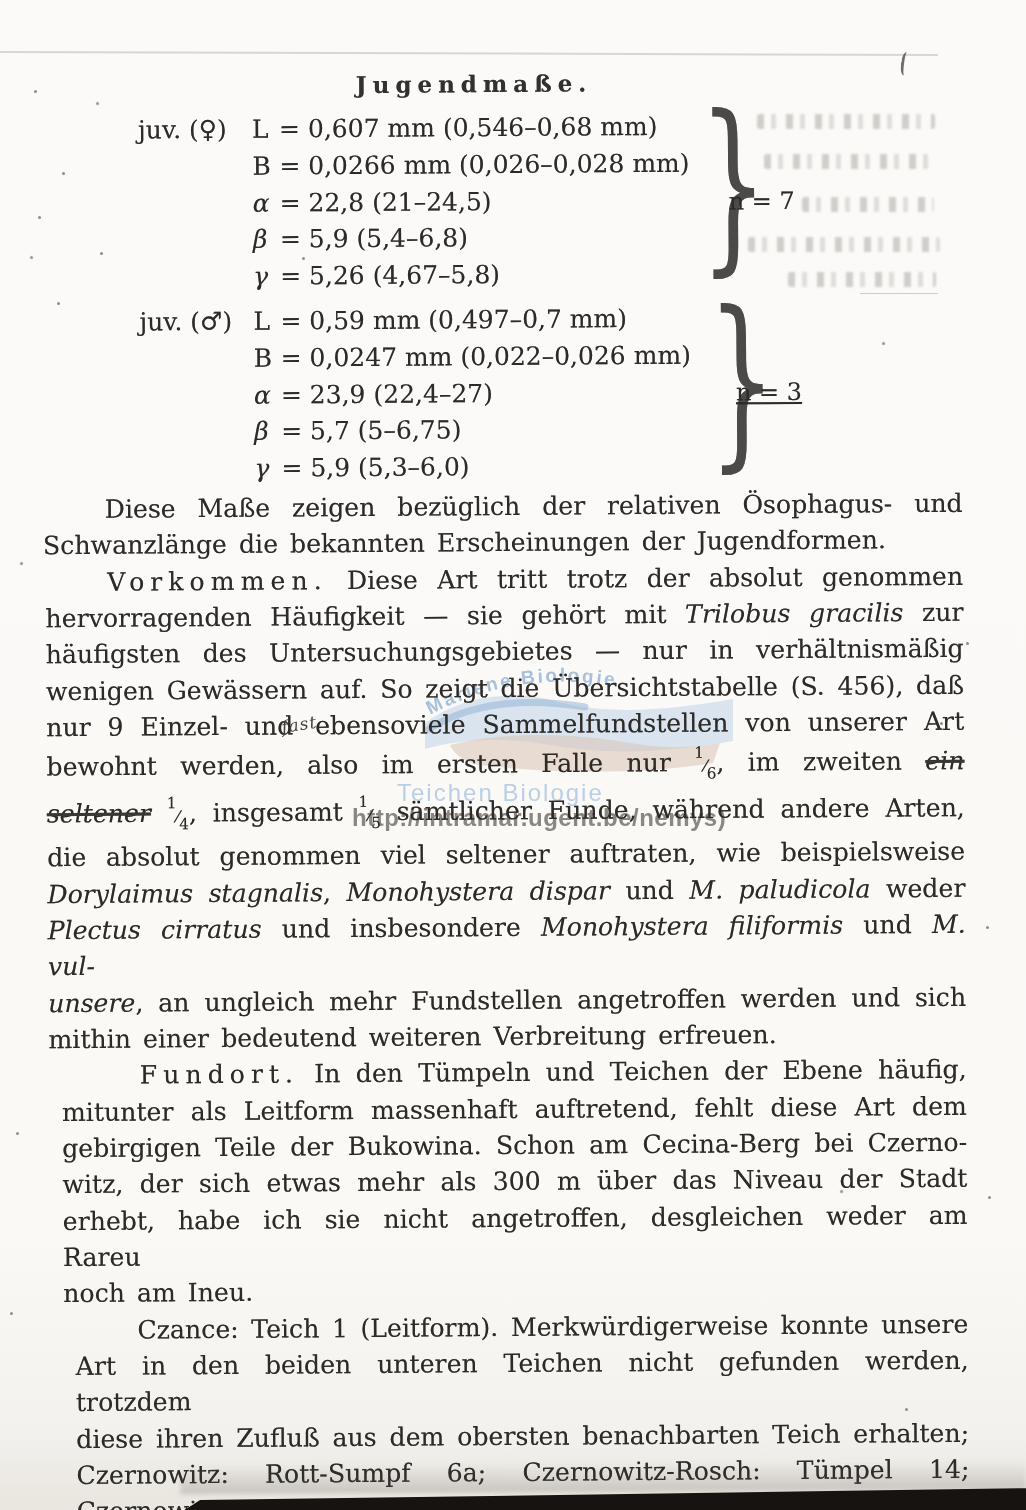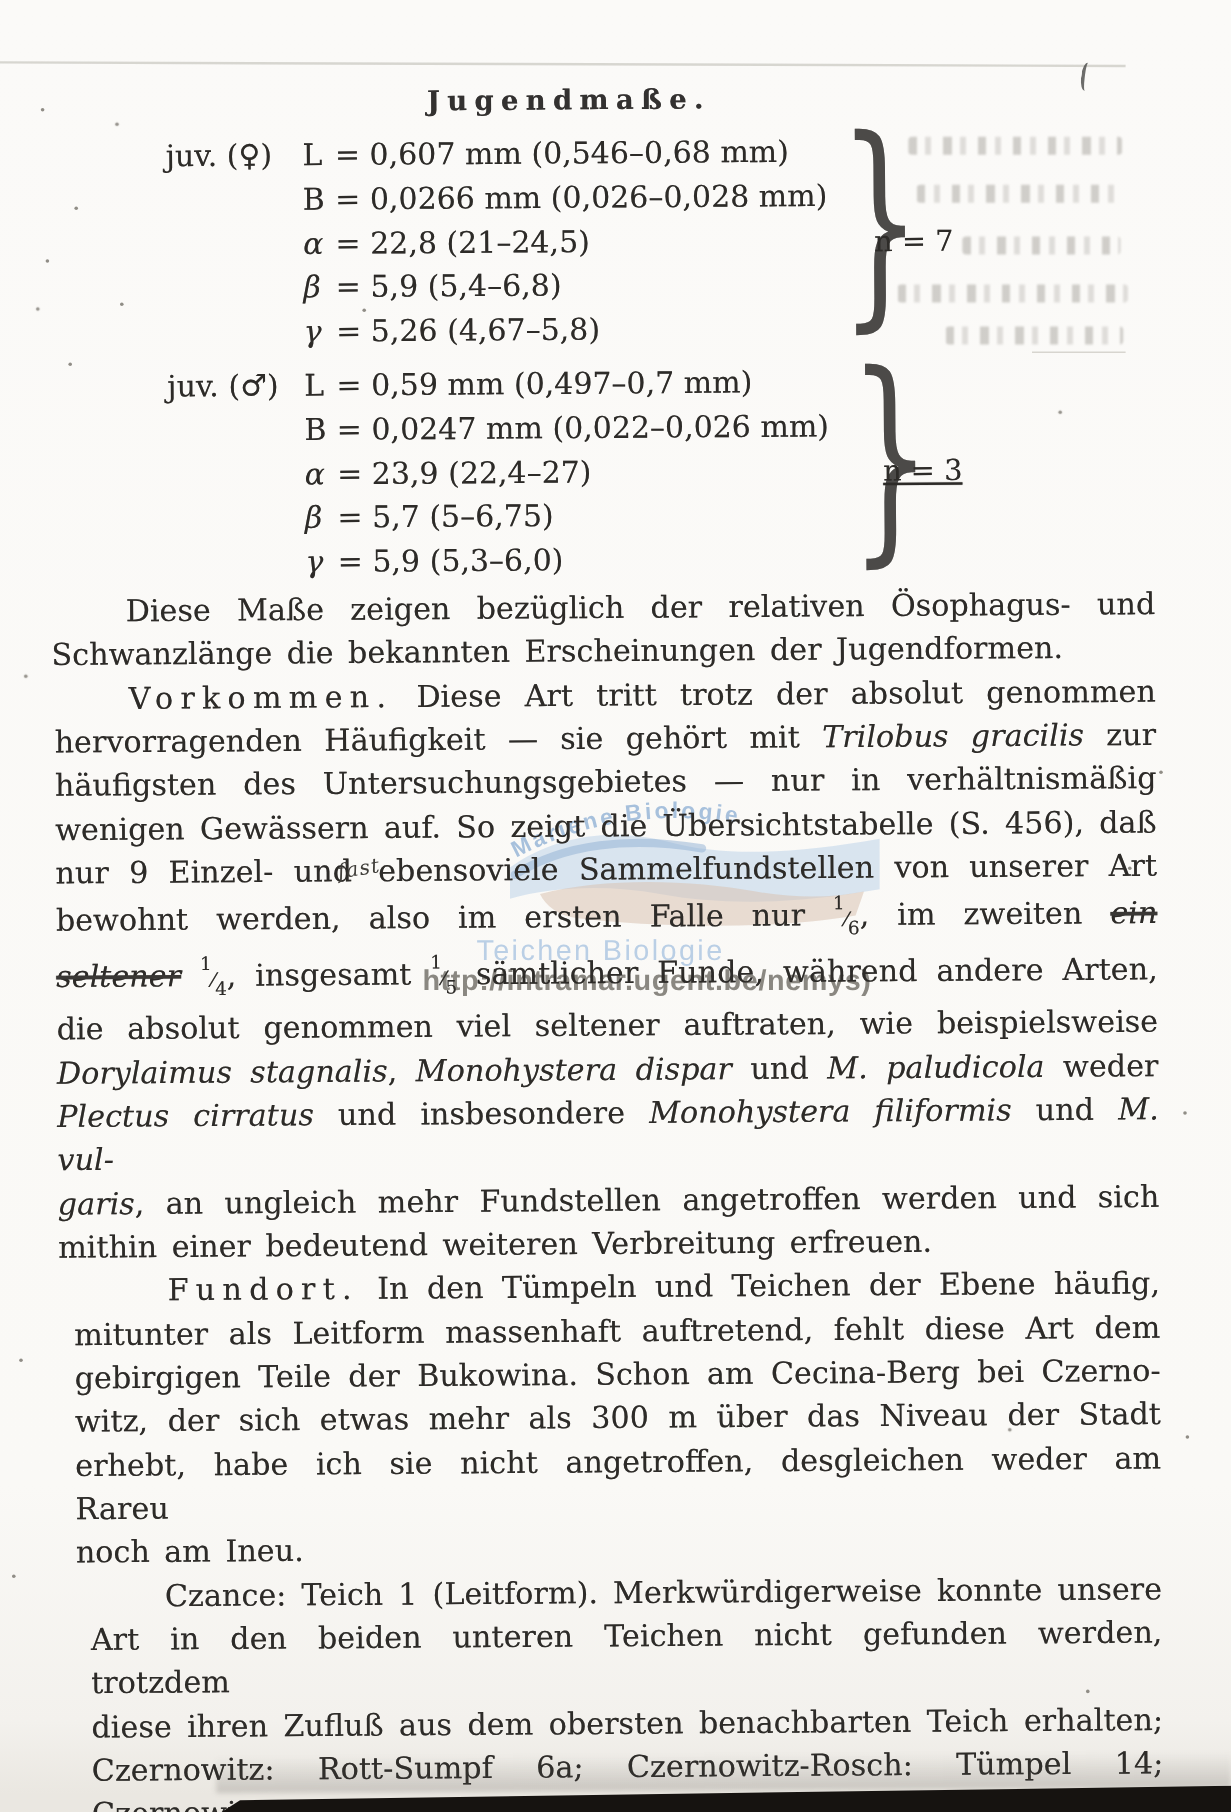--- a/index.html
+++ b/index.html
@@ -150,21 +150,21 @@
         <div class="line jl ind62"><span class="spaced">Vorkommen.</span><span>  Diese Art tritt trotz der absolut genommen</span></div>
         <div class="line jl"><span>hervorragenden Häufigkeit — sie gehört mit </span><span class="it">Trilobus gracilis</span><span> zur</span></div>
         <div class="line jl"><span>häufigsten des Untersuchungsgebietes — nur in verhältnismäßig</span></div>
         <div class="line jl"><span>wenigen Gewässern auf. So zeigt die Übersichtstabelle (S. 456), daß</span></div>
         <div class="line jl"><span>nur 9 Einzel- und</span><span class="insa"><span class="insw">fast</span></span><span> ebensoviele Sammelfundstellen von unserer Art</span></div>
         <div class="line jl"><span>bewohnt werden, also im ersten Falle nur </span><span class="frac"><sup>1</sup>⁄<sub>6</sub></span><span>, im zweiten </span><span class="strike">ein</span></div>
         <div class="line jl"><span class="strike">seltener</span><span> </span><span class="frac"><sup>1</sup>⁄<sub>4</sub></span><span>, insgesamt </span><span class="frac"><sup>1</sup>⁄<sub>5</sub></span><span> sämtlicher Funde, während andere Arten,</span></div>
         <div class="line jl"><span>die absolut genommen viel seltener auftraten, wie beispielsweise</span></div>
         <div class="line jl"><span class="it">Dorylaimus stagnalis</span><span>, </span><span class="it">Monohystera dispar</span><span> und </span><span class="it">M. paludicola</span><span> weder</span></div>
         <div class="line jl"><span class="it">Plectus cirratus</span><span> und insbesondere </span><span class="it">Monohystera filiformis</span><span> und </span><span class="it">M. vul-</span></div>
-        <div class="line jl"><span class="it">garis</span><span>, an ungleich mehr Fundstellen angetroffen werden und sich</span></div>
+        <div class="line jl"><span class="it">unsere</span><span>, an ungleich mehr Fundstellen angetroffen werden und sich</span></div>
         <div class="line"><span>mithin einer bedeutend weiteren Verbreitung erfreuen.</span></div>
       </div>
       <div class="para para3">
         <div class="line jl ind78"><span class="spaced">Fundort.</span><span>  In den Tümpeln und Teichen der Ebene häufig,</span></div>
         <div class="line jl"><span>mitunter als Leitform massenhaft auftretend, fehlt diese Art dem</span></div>
         <div class="line jl"><span>gebirgigen Teile der Bukowina.  Schon am Cecina-Berg bei Czerno-</span></div>
         <div class="line jl"><span>witz, der sich etwas mehr als 300 m über das Niveau der Stadt</span></div>
         <div class="line jl"><span>erhebt, habe ich sie nicht angetroffen, desgleichen weder am Rareu</span></div>
         <div class="line"><span>noch am Ineu.</span></div>
       </div>

